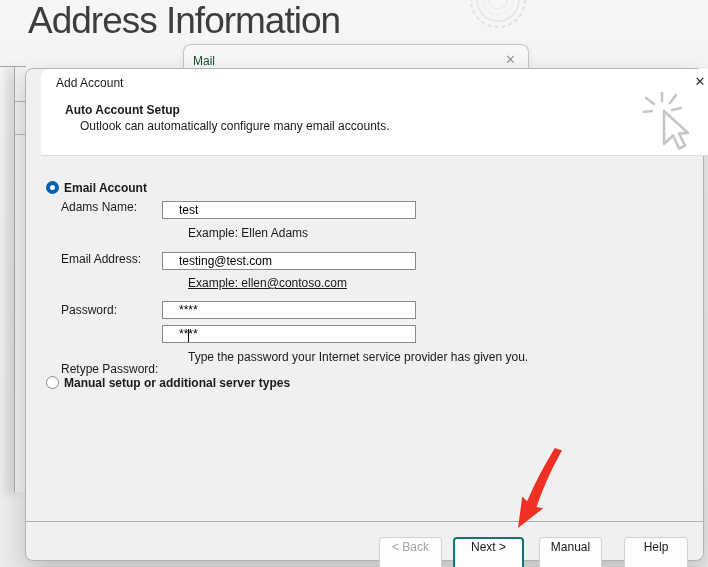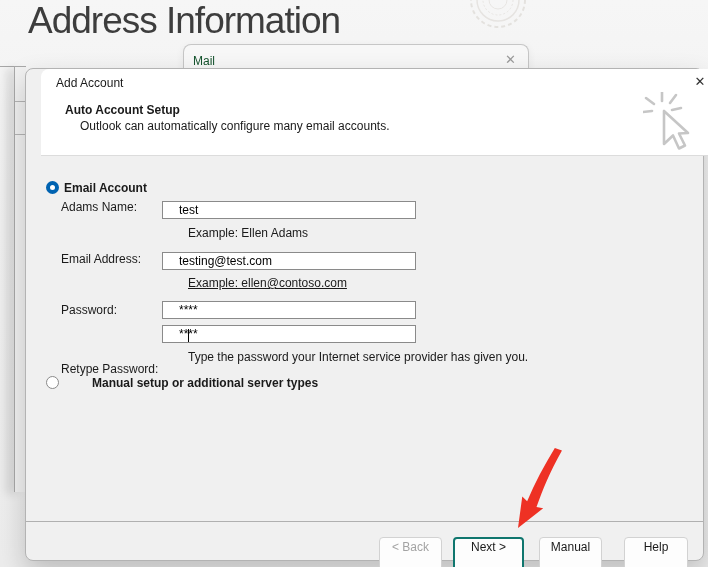--- a/index.html
+++ b/index.html
@@ -108,21 +108,21 @@
     <div class="fld-label" style="top:234px;">Password:</div>
     <input class="fld-input" style="top: 232px;" type="text" value="****">
 
     <div class="fld-label" style="top:258px;margin-top:35px;">Retype Password:</div>
     <input class="fld-input" style="top: 256px;" type="text" value="****">
     <div class="caret"></div>
 
     <div class="fld-example" style="top:281px;">Type the password your Internet service provider has given you.</div>
 
     <div class="radio off" style="left:20px; top:307px;"></div>
-    <div class="radio-label" style="left:38px; top:307px;margin-left:28px;">Manual setup or additional server types</div>
+    <div class="radio-label" style="left:38px; top:307px;">Manual setup or additional server types</div>
 
     <div class="dlg-footer-line"></div>
     <div class="btn btn-back">&lt; Back</div>
     <div class="btn btn-next">Next &gt;</div>
     <div class="btn btn-cancel">Manual</div>
     <div class="btn btn-help">Help</div>
   </div>
 
   <svg class="overlay" style="left:643px; top:92px;" width="58" height="72" viewBox="0 0 58 72">
     <g stroke="#c6c6c6" stroke-width="2.6" stroke-linecap="round">

